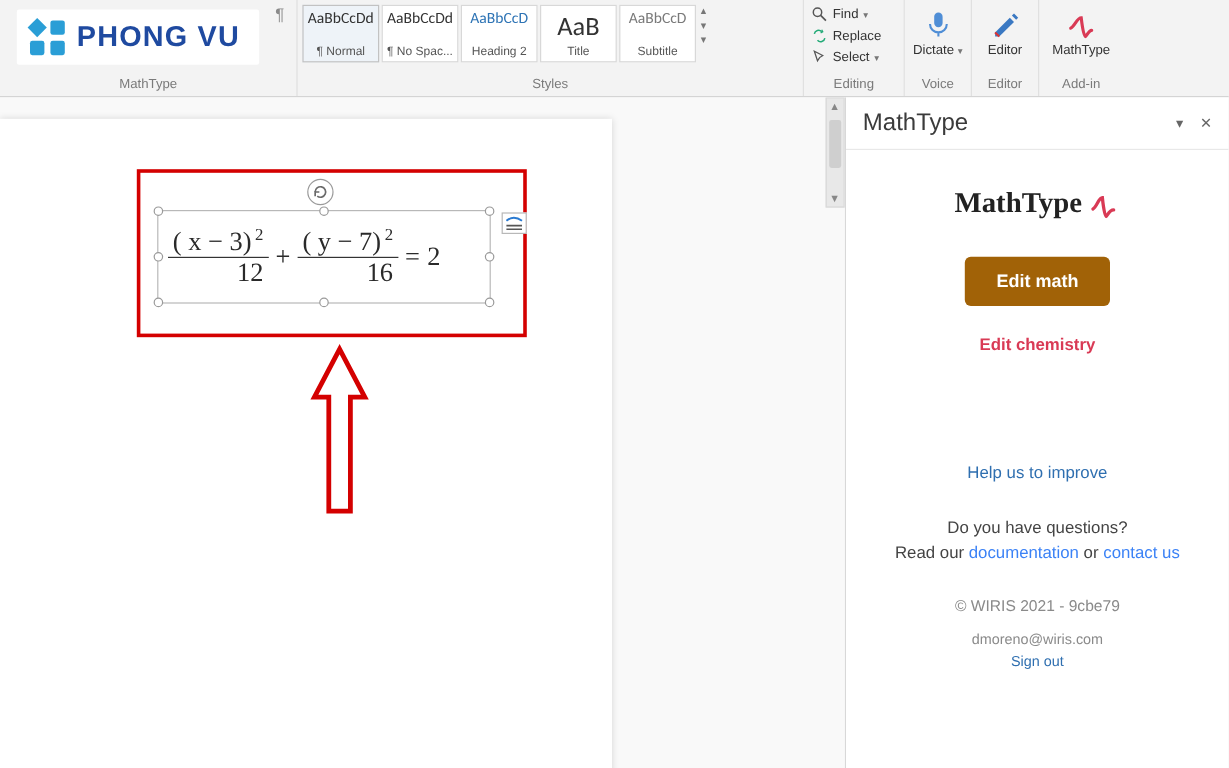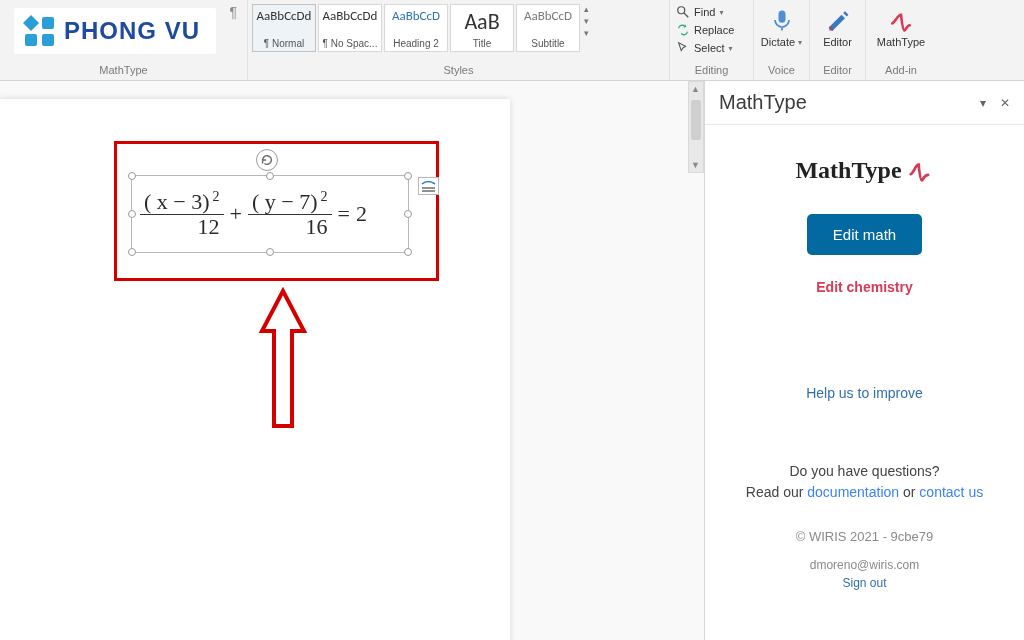--- a/index.html
+++ b/index.html
@@ -49,24 +49,24 @@
 
   .arrow-annot { position:absolute; left:256px; top:205px; }
   .arrow-annot svg { width:55px; height:145px; }
 
   .side-pane { width:320px; background:#fff; border-left:1px solid #d8d8d8; display:flex; flex-direction:column; }
   .side-header { display:flex; align-items:center; justify-content:space-between; padding:10px 14px; border-bottom:1px solid #e8e8e8; }
   .side-title { font-size:20px; color:#3b3b3b; }
   .side-hdr-icons { display:flex; gap:14px; color:#666; font-size:12px; }
   .side-body { flex:1; padding:22px 22px 10px; text-align:center; display:flex; flex-direction:column; align-items:center; }
   .mt-logo { font-family:Georgia,"Times New Roman",serif; font-size:24px; font-weight:bold; color:#222; margin:10px 0 30px; display:flex; align-items:center; gap:6px; }
-  .btn-primary { background:#0369a1; color:#fff; border:none; border-radius:5px; padding:12px 26px; font-size:15px; font-weight:400; cursor:pointer; }
+  .btn-primary { background:#a16207; color:#fff; border:none; border-radius:5px; padding:12px 26px; font-size:15px; font-weight:700; cursor:pointer; }
   .link-chem { margin-top:24px; color:#d93a55; font-size:14px; font-weight:600; }
   .link-help { margin-top:90px; color:#2f6fb0; font-size:14px; }
-  .questions { margin-top:60px; font-size:14px; color:#444; line-height:1.5; }
+  .questions { margin-top:28px; font-size:14px; color:#444; line-height:1.5; }
   .questions a { color:#3b82f6; text-decoration:none; }
   .footer-line { margin-top:26px; color:#8a8a8a; font-size:13px; }
   .signout { color:#2f6fb0; font-size:12px; margin-top:4px; }
 
   .watermark { position:absolute; left:14px; top:8px; display:flex; align-items:center; gap:8px; z-index:50; background:#fff; padding:6px 16px 6px 8px; border-radius:2px; }
   .watermark .wm-text { font-size:24px; font-weight:800; letter-spacing:1px; color:#1f4aa0; font-family:Arial,sans-serif; }
 </style>
 </head>
 <body>
 

